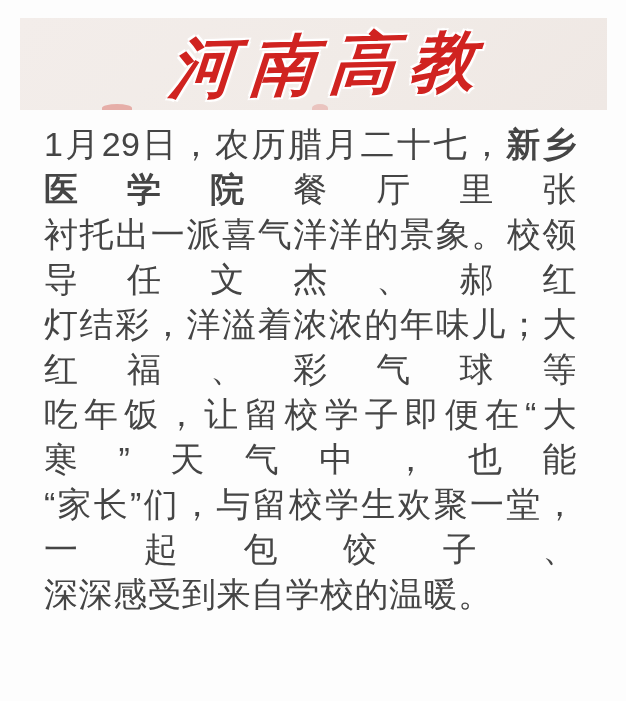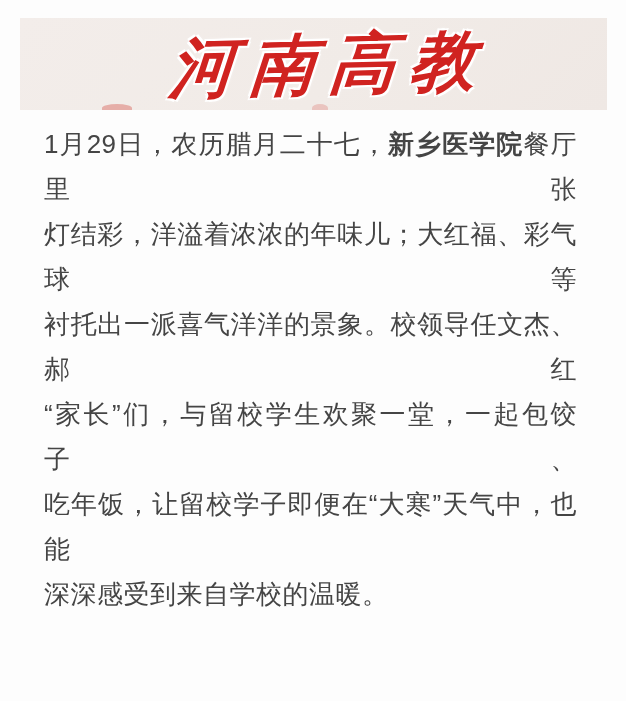--- a/index.html
+++ b/index.html
@@ -69,21 +69,21 @@
     position: absolute;
     left: 44px;
     top: 122px;
     width: 533px;
     color: #454545;
   }
   .paragraph {
     margin: 0 0 30px 0;
   }
   .line {
-    font-size: 26px;
+    font-size: 34px;
     line-height: 45px;
     letter-spacing: 0.5px;
     text-align: justify;
     white-space: normal;
   }
   .line.fill {
     text-align-last: justify;
     -moz-text-align-last: justify;
   }
   .line .bold {
@@ -98,21 +98,21 @@
   <div class="banner">
     <div class="logo">河南高教</div>
     <div class="banner-mark m1"></div>
     <div class="banner-mark m2"></div>
   </div>
 
   <div class="content">
 
   <div class="paragraph">
         <div class="line fill"><span>1月29日，农历腊月二十七，</span><span class="bold">新乡医学院</span><span>餐厅里张</span></div>
+        <div class="line fill"><span>衬托出一派喜气洋洋的景象。校领导任文杰、郝红</span></div>
         <div class="line fill"><span>灯结彩，洋溢着浓浓的年味儿；大红福、彩气球等</span></div>
-        <div class="line fill"><span>衬托出一派喜气洋洋的景象。校领导任文杰、郝红</span></div>
+        <div class="line fill"><span>吃年饭，让留校学子即便在“大寒”天气中，也能</span></div>
         <div class="line fill"><span>“家长”们，与留校学生欢聚一堂，一起包饺子、</span></div>
-        <div class="line fill"><span>吃年饭，让留校学子即便在“大寒”天气中，也能</span></div>
         <div class="line"><span>深深感受到来自学校的温暖。</span></div>
       </div>
     </div>
 
 </div>
 
 </body></html>

